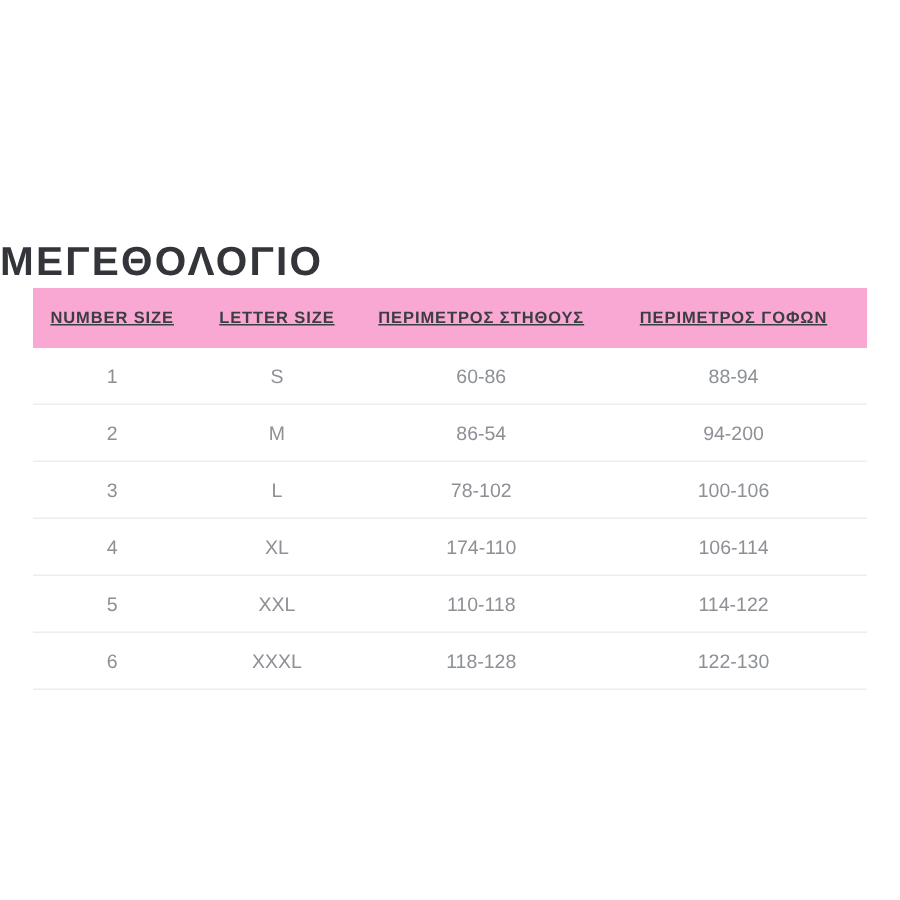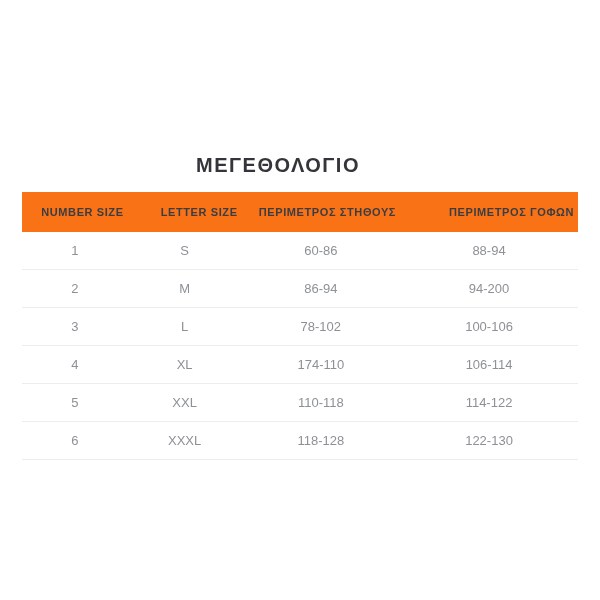--- a/index.html
+++ b/index.html
@@ -13,52 +13,52 @@
     width: 600px;
     height: 600px;
     background: #ffffff;
     overflow: hidden;
   }
   .page-title {
     position: absolute;
     top: 141px;
     left: 0;
     width: 556px;
-    text-align: center;
-    font-size: 20px;
+    font-size: 27px;
     font-weight: bold;
     letter-spacing: 1.5px;
     color: #33353a;
   }
   .size-table-wrap {
     position: absolute;
     top: 192px;
     left: 22px;
     width: 556px;
   }
   table.size-table {
     width: 100%;
     border-collapse: collapse;
     table-layout: fixed;
   }
   table.size-table col.c1 { width: 19%; }
   table.size-table col.c2 { width: 20.5%; }
   table.size-table col.c3 { width: 28.5%; }
   table.size-table col.c4 { width: 32%; }
   table.size-table thead th {
-    background: #f97316;
+    background: #f9a8d4;
     height: 40px;
     font-size: 11px;
     font-weight: bold;
     letter-spacing: 0.6px;
     color: #3b3d43;
     text-transform: uppercase;
-    text-align: right;
+    text-align: center;
     vertical-align: middle;
     padding: 0 4px;
+    text-decoration: underline;
   }
   table.size-table tbody td {
     height: 37px;
     font-size: 13px;
     color: #8d9196;
     text-align: center;
     vertical-align: middle;
     border-bottom: 1px solid #ededed;
     background: #ffffff;
     padding: 0 4px;
@@ -90,21 +90,21 @@
       <tbody>
           <tr>
             <td>1</td>
             <td>S</td>
             <td>60-86</td>
             <td>88-94</td>
           </tr>
           <tr>
             <td>2</td>
             <td>M</td>
-            <td>86-94</td>
+            <td>86-54</td>
             <td>94-200</td>
           </tr>
           <tr>
             <td>3</td>
             <td>L</td>
             <td>78-102</td>
             <td>100-106</td>
           </tr>
           <tr>
             <td>4</td>

